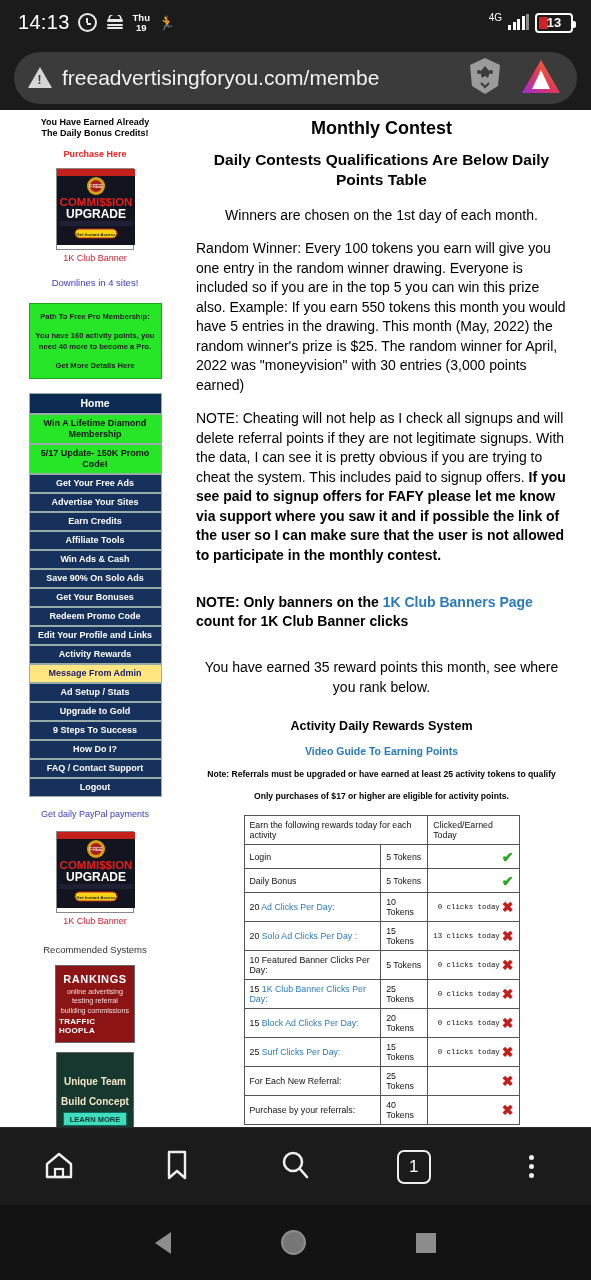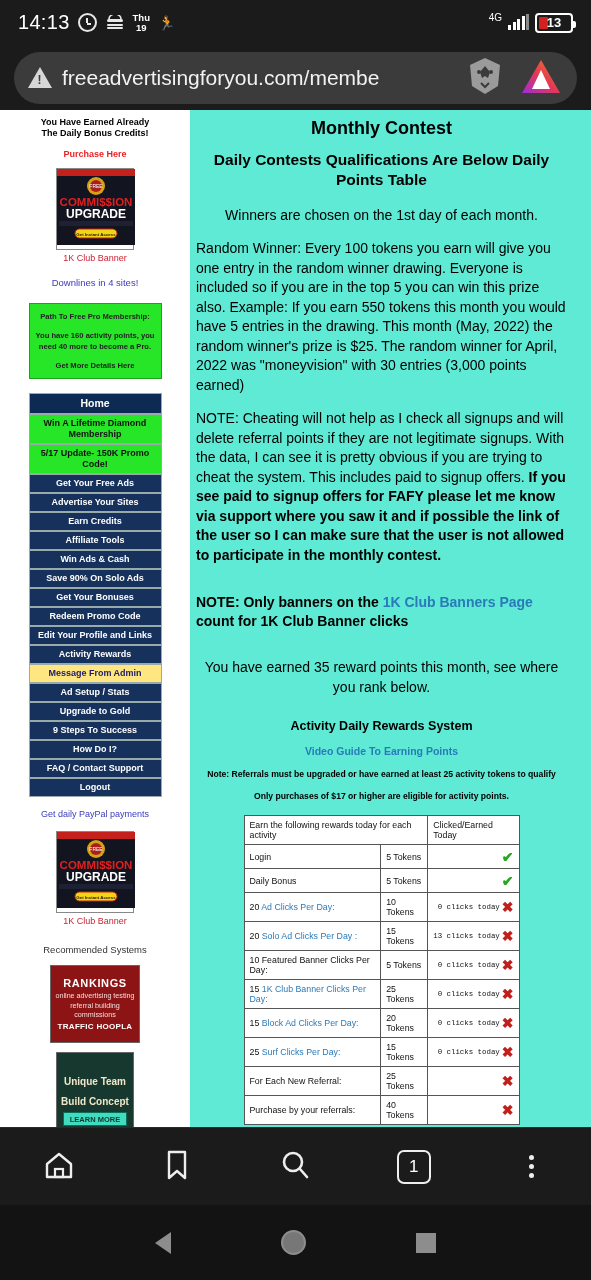--- a/index.html
+++ b/index.html
@@ -44,42 +44,42 @@
   .urlbar { flex: 1; height: 52px; background: #3b3b3b; border-radius: 26px; display: flex; align-items: center; padding: 0 14px; gap: 10px; overflow: hidden; }
   .warn-tri { width: 0; height: 0; border-left: 12px solid transparent; border-right: 12px solid transparent; border-bottom: 21px solid #d6d6d6; position: relative; flex: 0 0 auto; }
   .warn-tri span { position: absolute; left: -2.5px; top: 6px; font-size: 12px; font-weight: 700; color: #3b3b3b; }
   .url-text { color: #f2f2f2; font-size: 21px; white-space: nowrap; overflow: hidden; flex: 1;
     -webkit-mask-image: linear-gradient(to right, #000 88%, transparent 100%);
     mask-image: linear-gradient(to right, #000 88%, transparent 100%); }
   .brave-lion { flex: 0 0 auto; }
   .bat-logo { flex: 0 0 auto; margin-left: 6px; }
 
   
-  .page { flex: 1 1 auto; background: #5eead4; display: flex; overflow: hidden; position: relative; }
+  .page { flex: 1 1 auto; background: #ffffff; display: flex; overflow: hidden; position: relative; }
   .sidebar { width: 190px; flex: 0 0 190px; background: #fff; padding: 3px 0 0 0; }
   .content { flex: 1 1 auto; padding: 4px 24px 0 6px; }
 
   
   .sb-earned { text-align: center; font-size: 9px; font-weight: 700; color: #000; line-height: 11px; margin-top: 4px; }
   .sb-purchase { text-align: center; font-size: 9px; font-weight: 700; color: #ee2222; margin-top: 10px; }
   .banner-ci { width: 78px; margin: 9px auto 0; display: block; border: 1px solid #888; }
   .banner-cap { text-align: center; font-size: 9px; color: #c23; margin-top: 3px; }
   .sb-downlines { text-align: center; font-size: 9.5px; color: #3b3bbb; margin-top: 14px; }
   .greenbox { width: 133px; margin: 15px auto 0; background: #27e527; border: 1px solid #1aa51a; padding: 7px 6px; text-align: center; }
   .greenbox p { font-size: 7.6px; font-weight: 700; color: #222; line-height: 11px; }
   .greenbox p + p { margin-top: 8px; }
   .navmenu { width: 133px; margin: 14px auto 0; }
   .nav-item { border: 1px solid #9aa; font-size: 9px; font-weight: 700; text-align: center;
     padding: 3px 2px; line-height: 11px; background: #15315c; color: #fff; }
   .nav-item.home { background: #0d2a52; font-size: 10.5px; padding: 4px 2px; }
   .nav-item.green { background: #27e527; color: #111; }
   .nav-item.yellow { background: #ffe680; color: #1a1a6a; }
   .sb-paypal { text-align: center; font-size: 9px; color: #3b3bbb; margin-top: 12px; }
   .sb-rec { text-align: center; font-size: 9.5px; color: #333; margin-top: 18px; }
-  .banner-rank { width: 90px; height: 78px; margin: 10px auto 0; background: #8d1414; border: 1px solid #666;
+  .banner-rank { width: 80px; height: 78px; margin: 10px auto 0; background: #8d1414; border: 1px solid #666;
     display: flex; flex-direction: column; align-items: center; justify-content: center; color: #fff; padding: 3px; }
   .banner-rank .r1 { font-size: 11px; font-weight: 700; letter-spacing: .6px; }
   .banner-rank .r2 { font-size: 7.2px; line-height: 9.5px; text-align: center; color: #f3dada; margin: 2px 0; }
   .banner-rank .r3 { font-size: 8px; font-weight: 700; letter-spacing: .3px; }
   .banner-team { width: 78px; height: 78px; margin: 9px auto 0; background: #17382e; border: 1px solid #666;
     display: flex; flex-direction: column; align-items: center; justify-content: center; color: #f0e6c8; position: relative; }
   .banner-team .t1 { font-size: 10px; font-weight: 700; }
   .banner-team .t2 { font-size: 10px; font-weight: 700; margin-top: 9px; }
   .banner-team .learn { position: absolute; bottom: 3px; left: 6px; right: 6px; background: #3fdcc0;
     text-align: center; font-size: 7.5px; font-weight: 700; color: #11352c; padding: 1.5px 0; border: 1px solid #0d6b59; }

